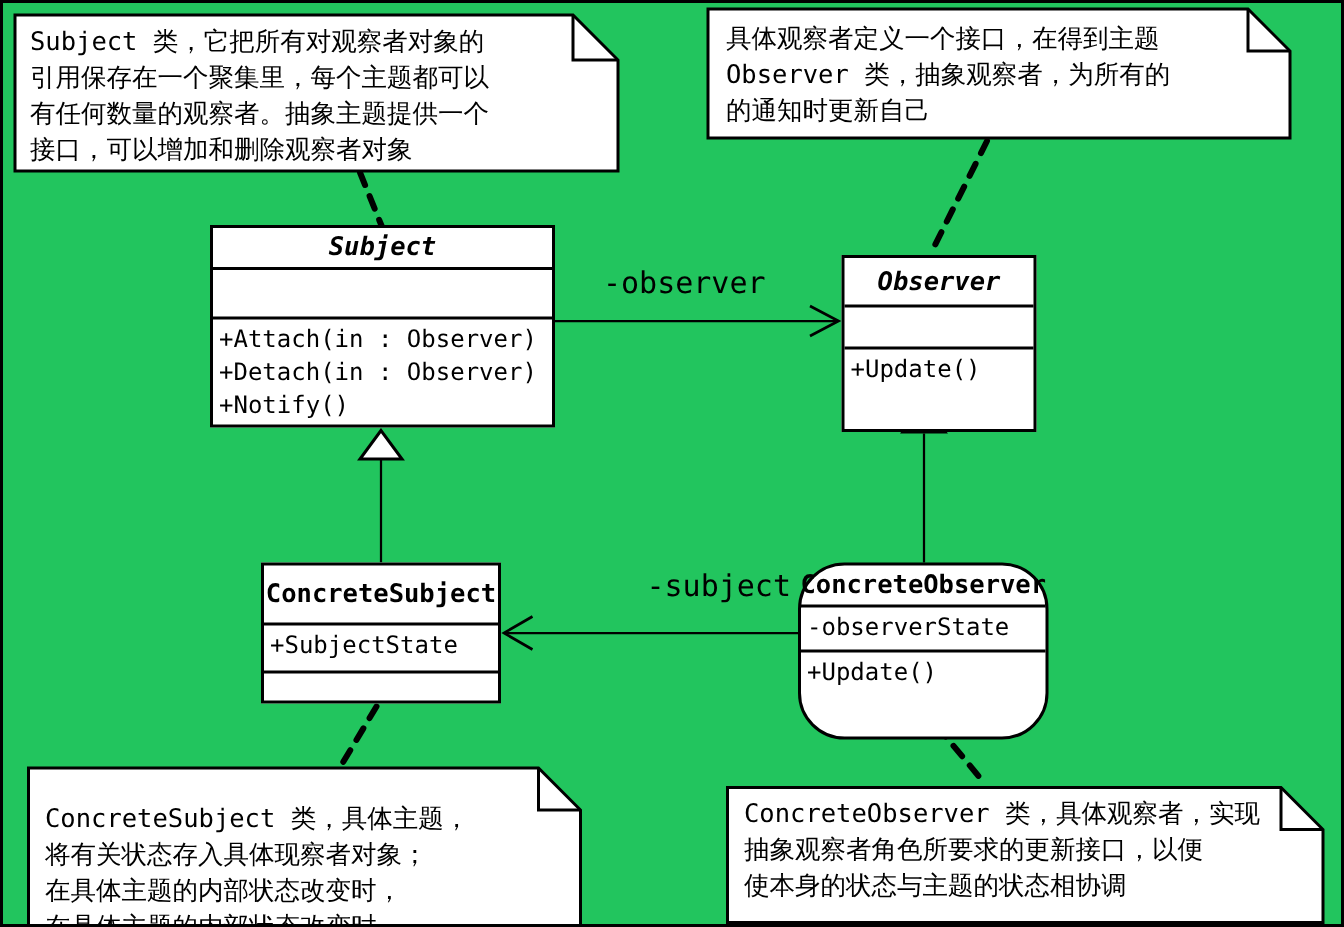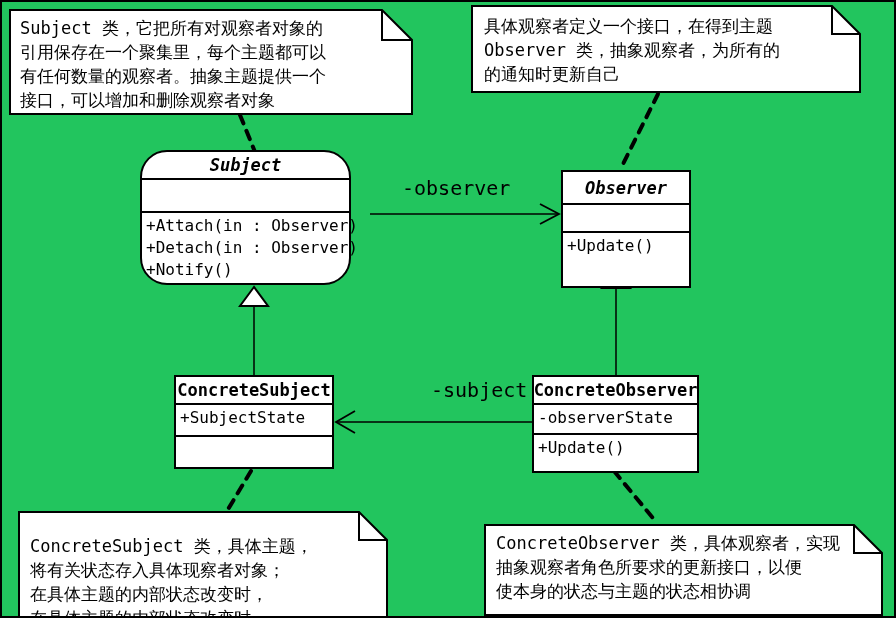--- a/index.html
+++ b/index.html
@@ -127,47 +127,47 @@
     <div>在具体主题的内部状态改变时，</div>
     <div>在具体主题的内部状态改变时</div>
   </div>
 
   <div class="note-text" style="left:494px; top:529px;">
     <div>ConcreteObserver 类，具体观察者，实现</div>
     <div>抽象观察者角色所要求的更新接口，以便</div>
     <div>使本身的状态与主题的状态相协调</div>
   </div>
 
-  <div class="uml-class abstract" style="left:138px; top:148px; width:211px; height:135px;border-radius:27px;">
+  <div class="uml-class abstract" style="left:138px; top:148px; width:230px; height:135px;">
     <div class="cls-title" style="height:28px;">Subject</div>
     <div class="cls-attrs" style="height:33px;"></div>
     <div class="cls-methods">
       <div>+Attach(in : Observer)</div>
       <div>+Detach(in : Observer)</div>
       <div>+Notify()</div>
     </div>
   </div>
 
   <div class="uml-class abstract" style="left:559px; top:168px; width:130px; height:118px;">
     <div class="cls-title" style="height:33px;">Observer</div>
     <div class="cls-attrs" style="height:28px;"></div>
     <div class="cls-methods">
       <div>+Update()</div>
     </div>
   </div>
 
   <div class="uml-class" style="left:172px; top:373px; width:160px; height:94px;">
-    <div class="cls-title" style="height:28px;">ConcreteSubject</div>
+    <div class="cls-title" style="height:40px;">ConcreteSubject</div>
     <div class="cls-attrs" style="height:32px;">
       <div>+SubjectState</div>
     </div>
     <div class="cls-methods"></div>
   </div>
 
-  <div class="uml-class" style="left:530px; top:373px; width:167px; height:98px;">
+  <div class="uml-class" style="left:530px; top:373px; width:167px; height:118px;border-radius:31px;">
     <div class="cls-title" style="height:28px;">ConcreteObserver</div>
     <div class="cls-attrs" style="height:30px;">
       <div>-observerState</div>
     </div>
     <div class="cls-methods">
       <div>+Update()</div>
     </div>
   </div>
 
   <div class="assoc-label" style="left:400px; top:174px;">-observer</div>

